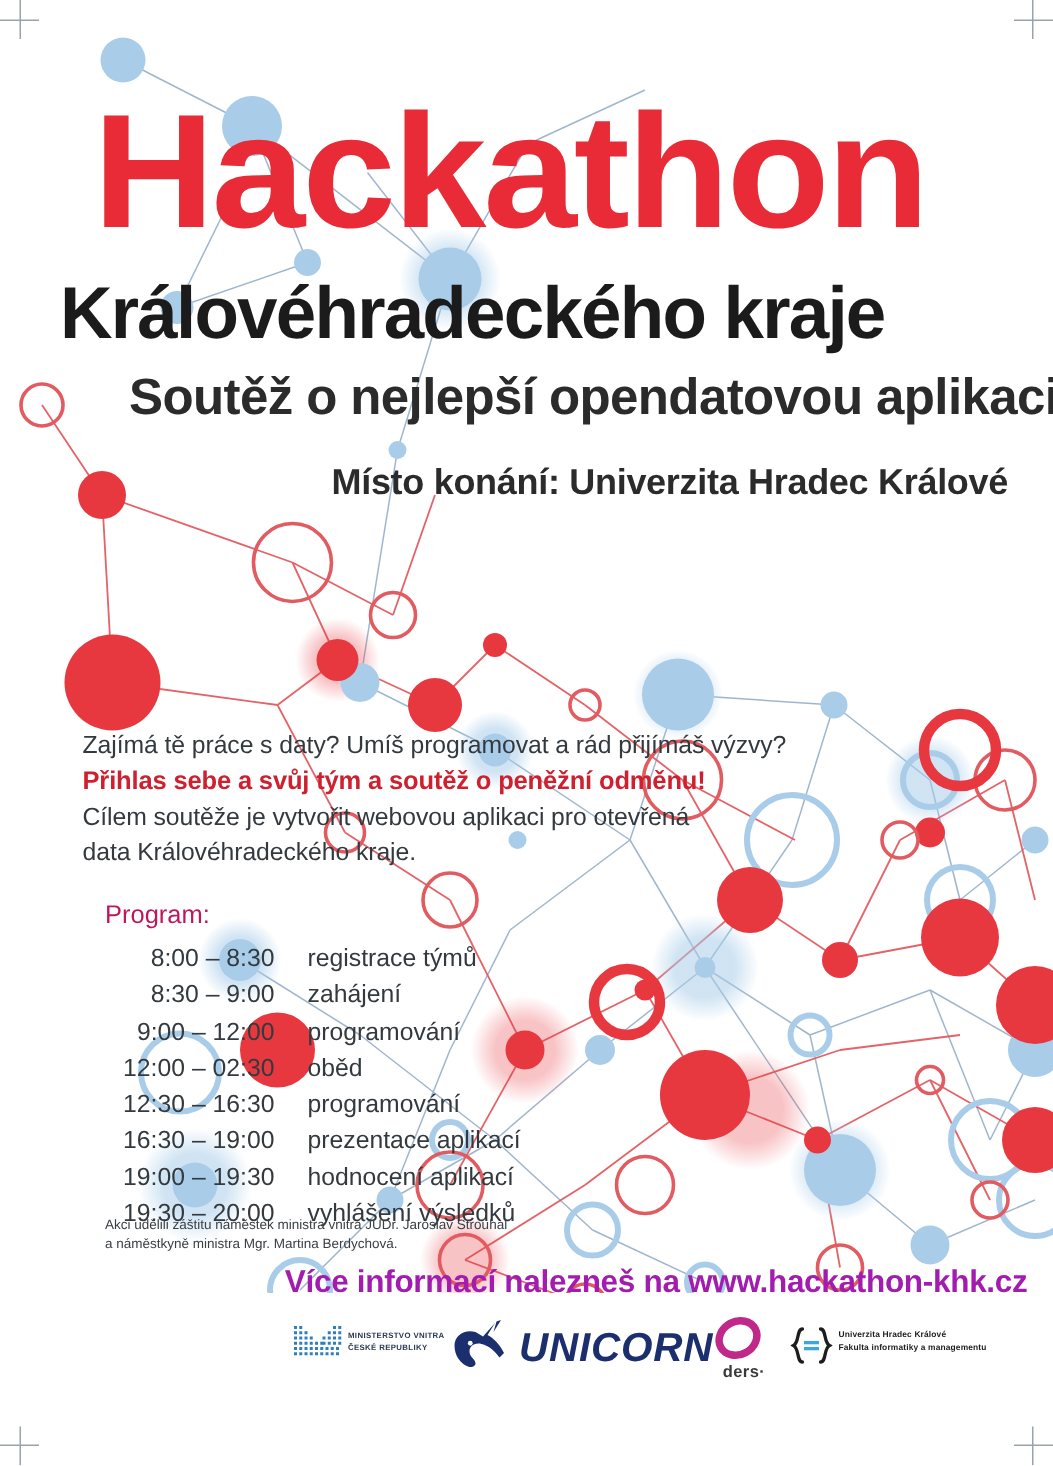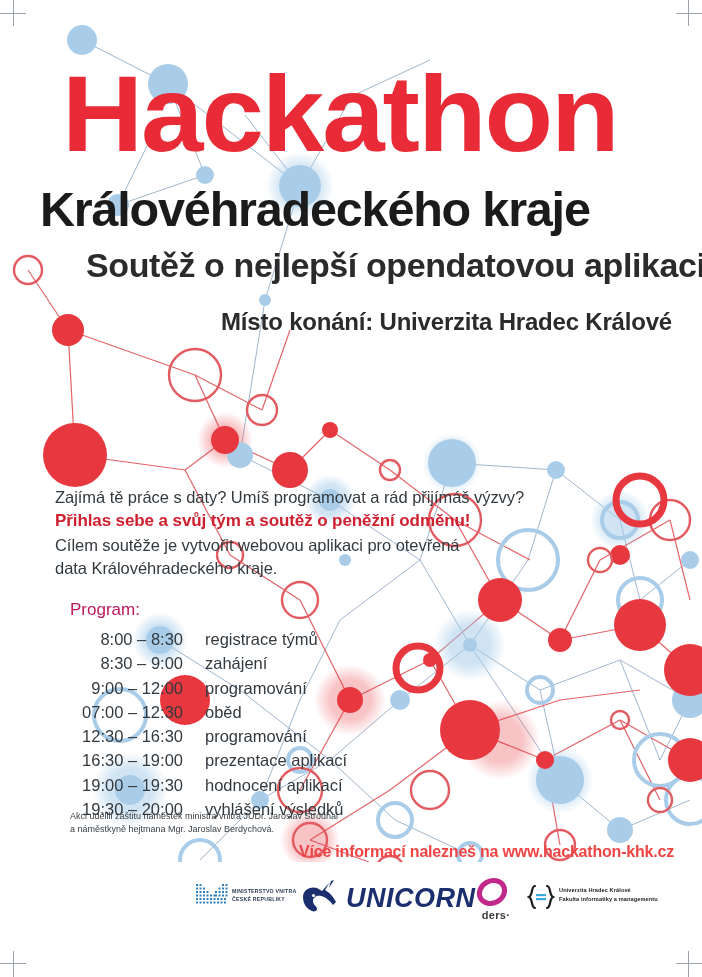--- a/index.html
+++ b/index.html
@@ -81,23 +81,23 @@
     font-size:16.5px;line-height:1.47;color:#333a3f;
     padding:0;vertical-align:top;white-space:nowrap;
   }
   .schedule td.t{text-align:right;width:108px;padding-right:22px;margin-top:44px;}
 
   .fineprint{
     position:absolute;left:70px;top:810px;width:420px;
     font-size:9px;line-height:1.45;color:#3a4046;
   }
   .moreinfo{
-    position:absolute;right:28px;top:843px;
-    font-family:"Liberation Sans Narrow","Liberation Sans",sans-serif;
-    font-weight:bold;font-size:16px;color:#ef4444;
+    position:absolute;right:17px;top:843px;
+    font-family:"Liberation Sans Narrow","Liberation Sans",sans-serif;
+    font-weight:bold;font-size:21px;color:#a21caf;
     letter-spacing:-0.2px;white-space:nowrap;
   }
 
   
   .footer{position:absolute;left:0;top:862px;width:702px;height:115px;z-index:5;background:#fff;}
   .logo{position:absolute;}
 
   
   .logo-khk{left:42px;top:10px;width:150px;height:52px;}
   .khk-txt{
@@ -360,21 +360,21 @@
           </tr>
           <tr>
             <td class="t">8:30 –   9:00</td>
             <td>zahájení</td>
           </tr>
           <tr>
             <td class="t">9:00 – 12:00</td>
             <td>programování</td>
           </tr>
           <tr>
-            <td class="t">07:00 – 12:30</td>
+            <td class="t">12:00 – 02:30</td>
             <td>oběd</td>
           </tr>
           <tr>
             <td class="t">12:30 – 16:30</td>
             <td>programování</td>
           </tr>
           <tr>
             <td class="t">16:30 – 19:00</td>
             <td>prezentace aplikací</td>
           </tr>
@@ -384,21 +384,21 @@
           </tr>
           <tr>
             <td class="t">19:30 – 20:00</td>
             <td>vyhlášení výsledků</td>
           </tr>
         </tbody>
     </table>
 
     <div class="fineprint">
       <div>Akci udělili záštitu náměstek ministra vnitra JUDr. Jaroslav Strouhal</div>
-      <div>a náměstkyně hejtmana Mgr. Jaroslav Berdychová.</div>
+      <div>a náměstkyně ministra Mgr. Martina Berdychová.</div>
     </div>
 
     <div class="moreinfo">Více informací nalezneš na www.hackathon-khk.cz</div>
   </div>
 
   <div class="footer">
 
 
     <div class="logo logo-mv">
       <svg width="32" height="24" viewBox="0 0 32 24">

